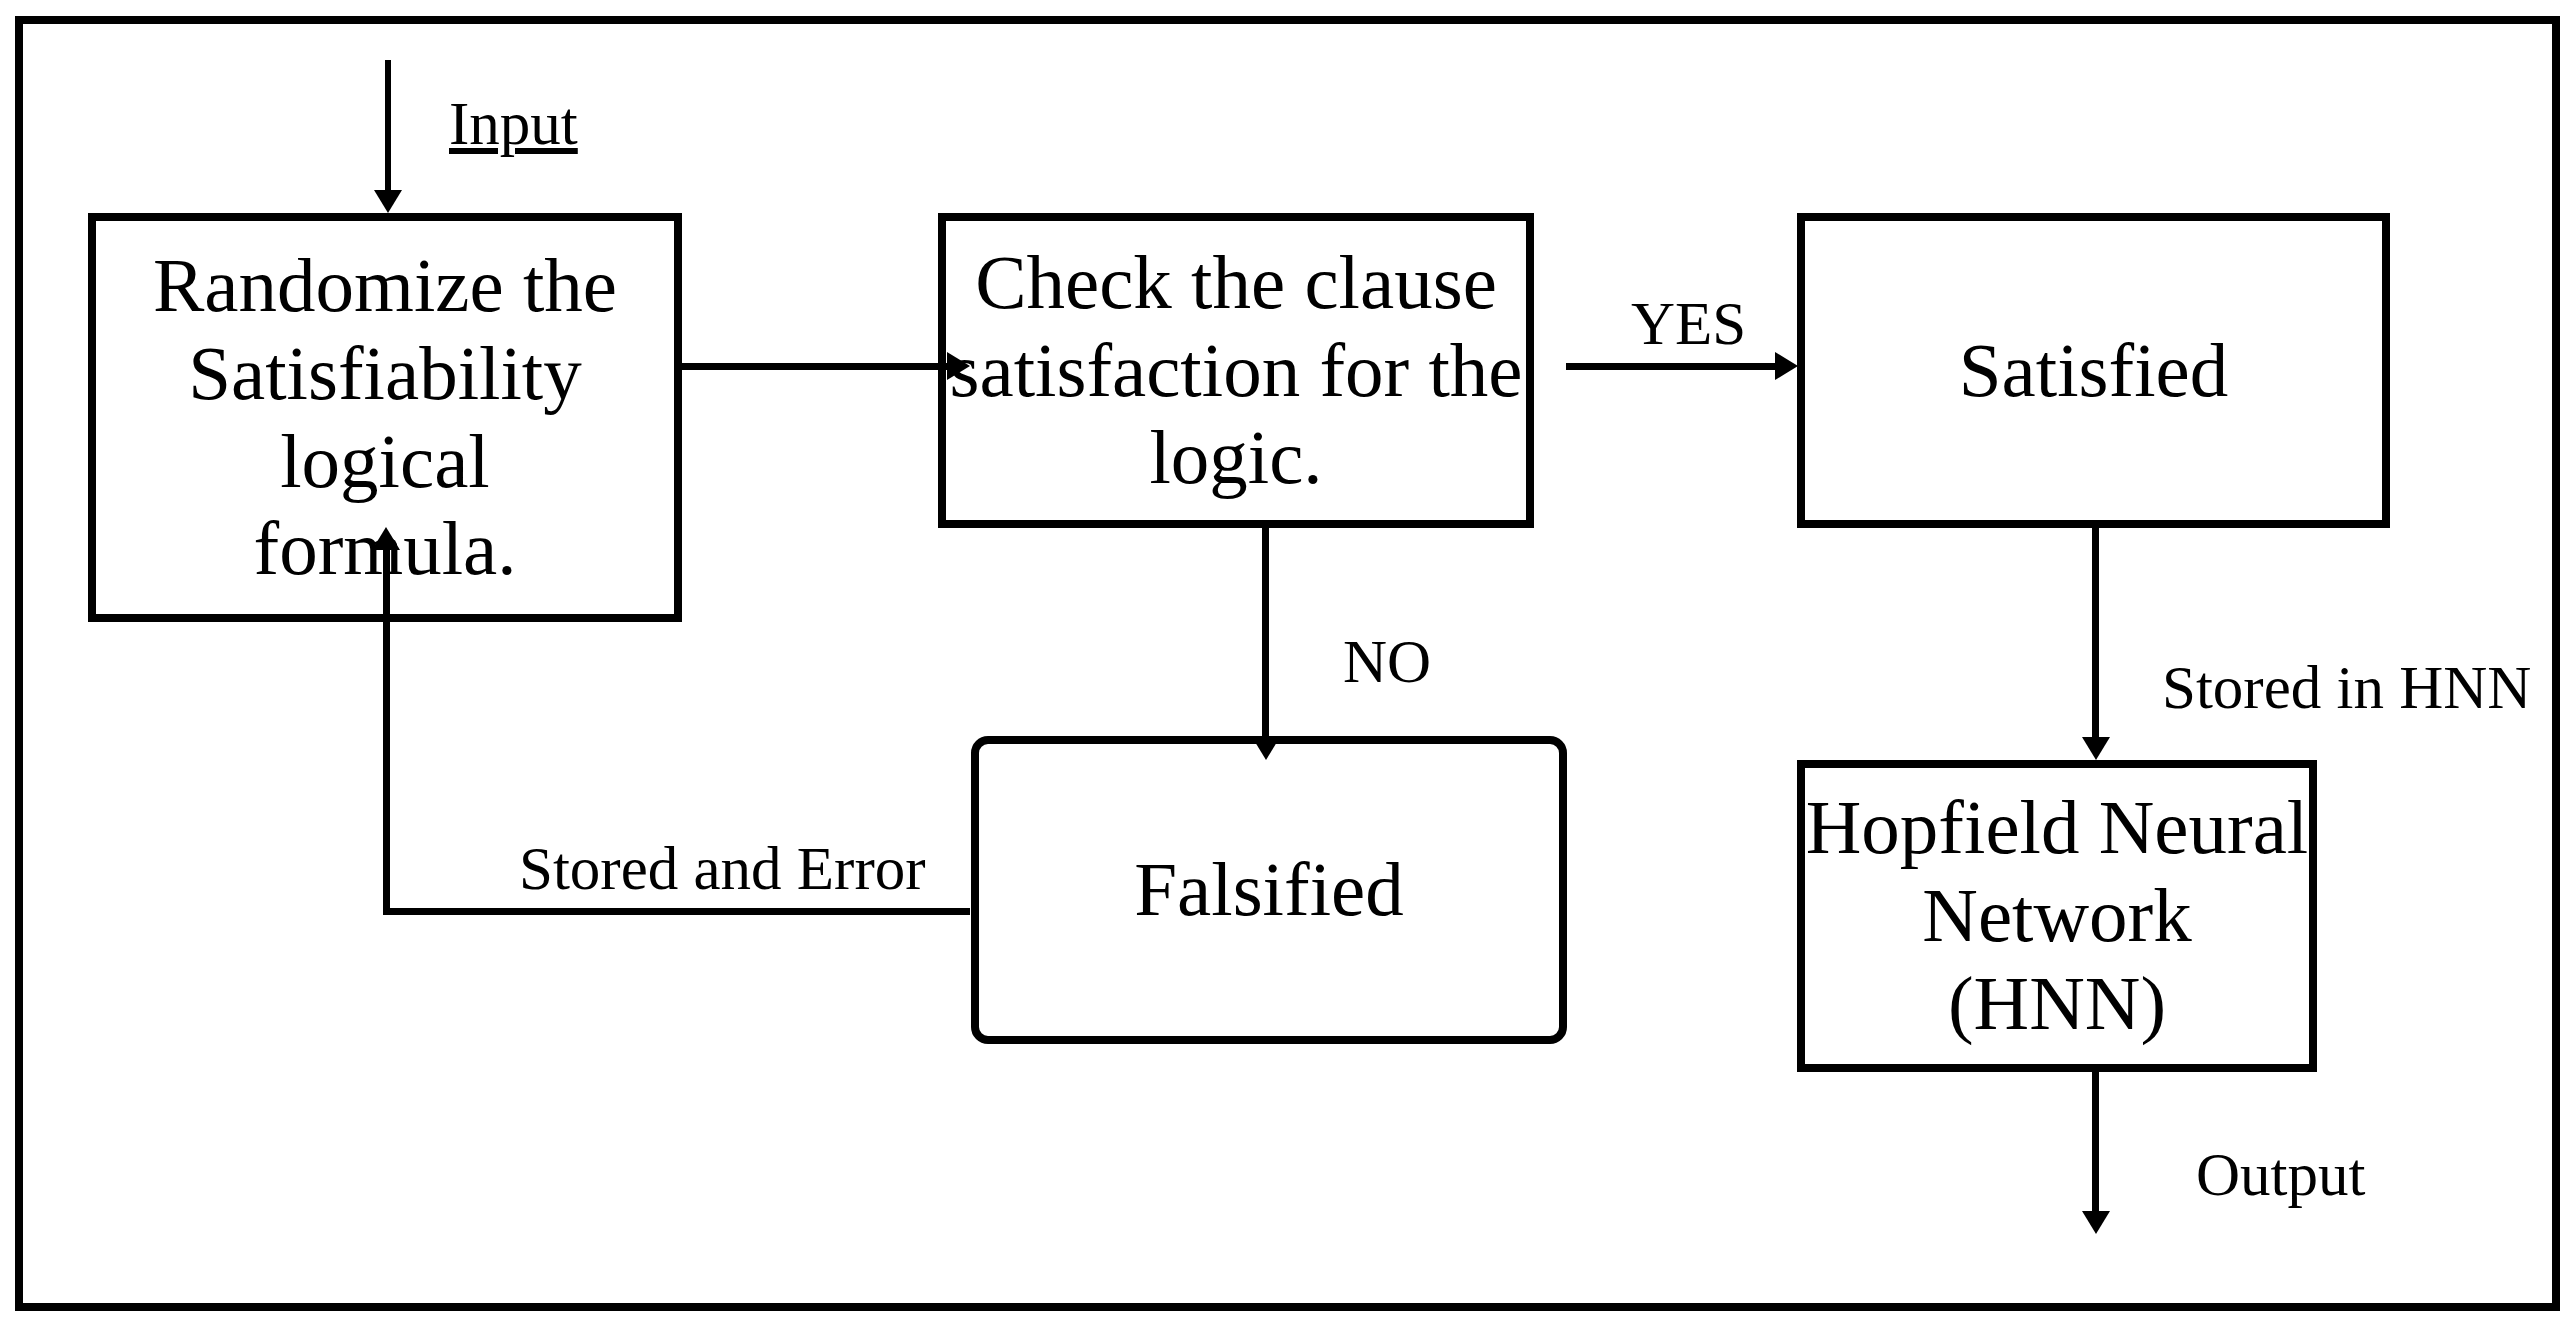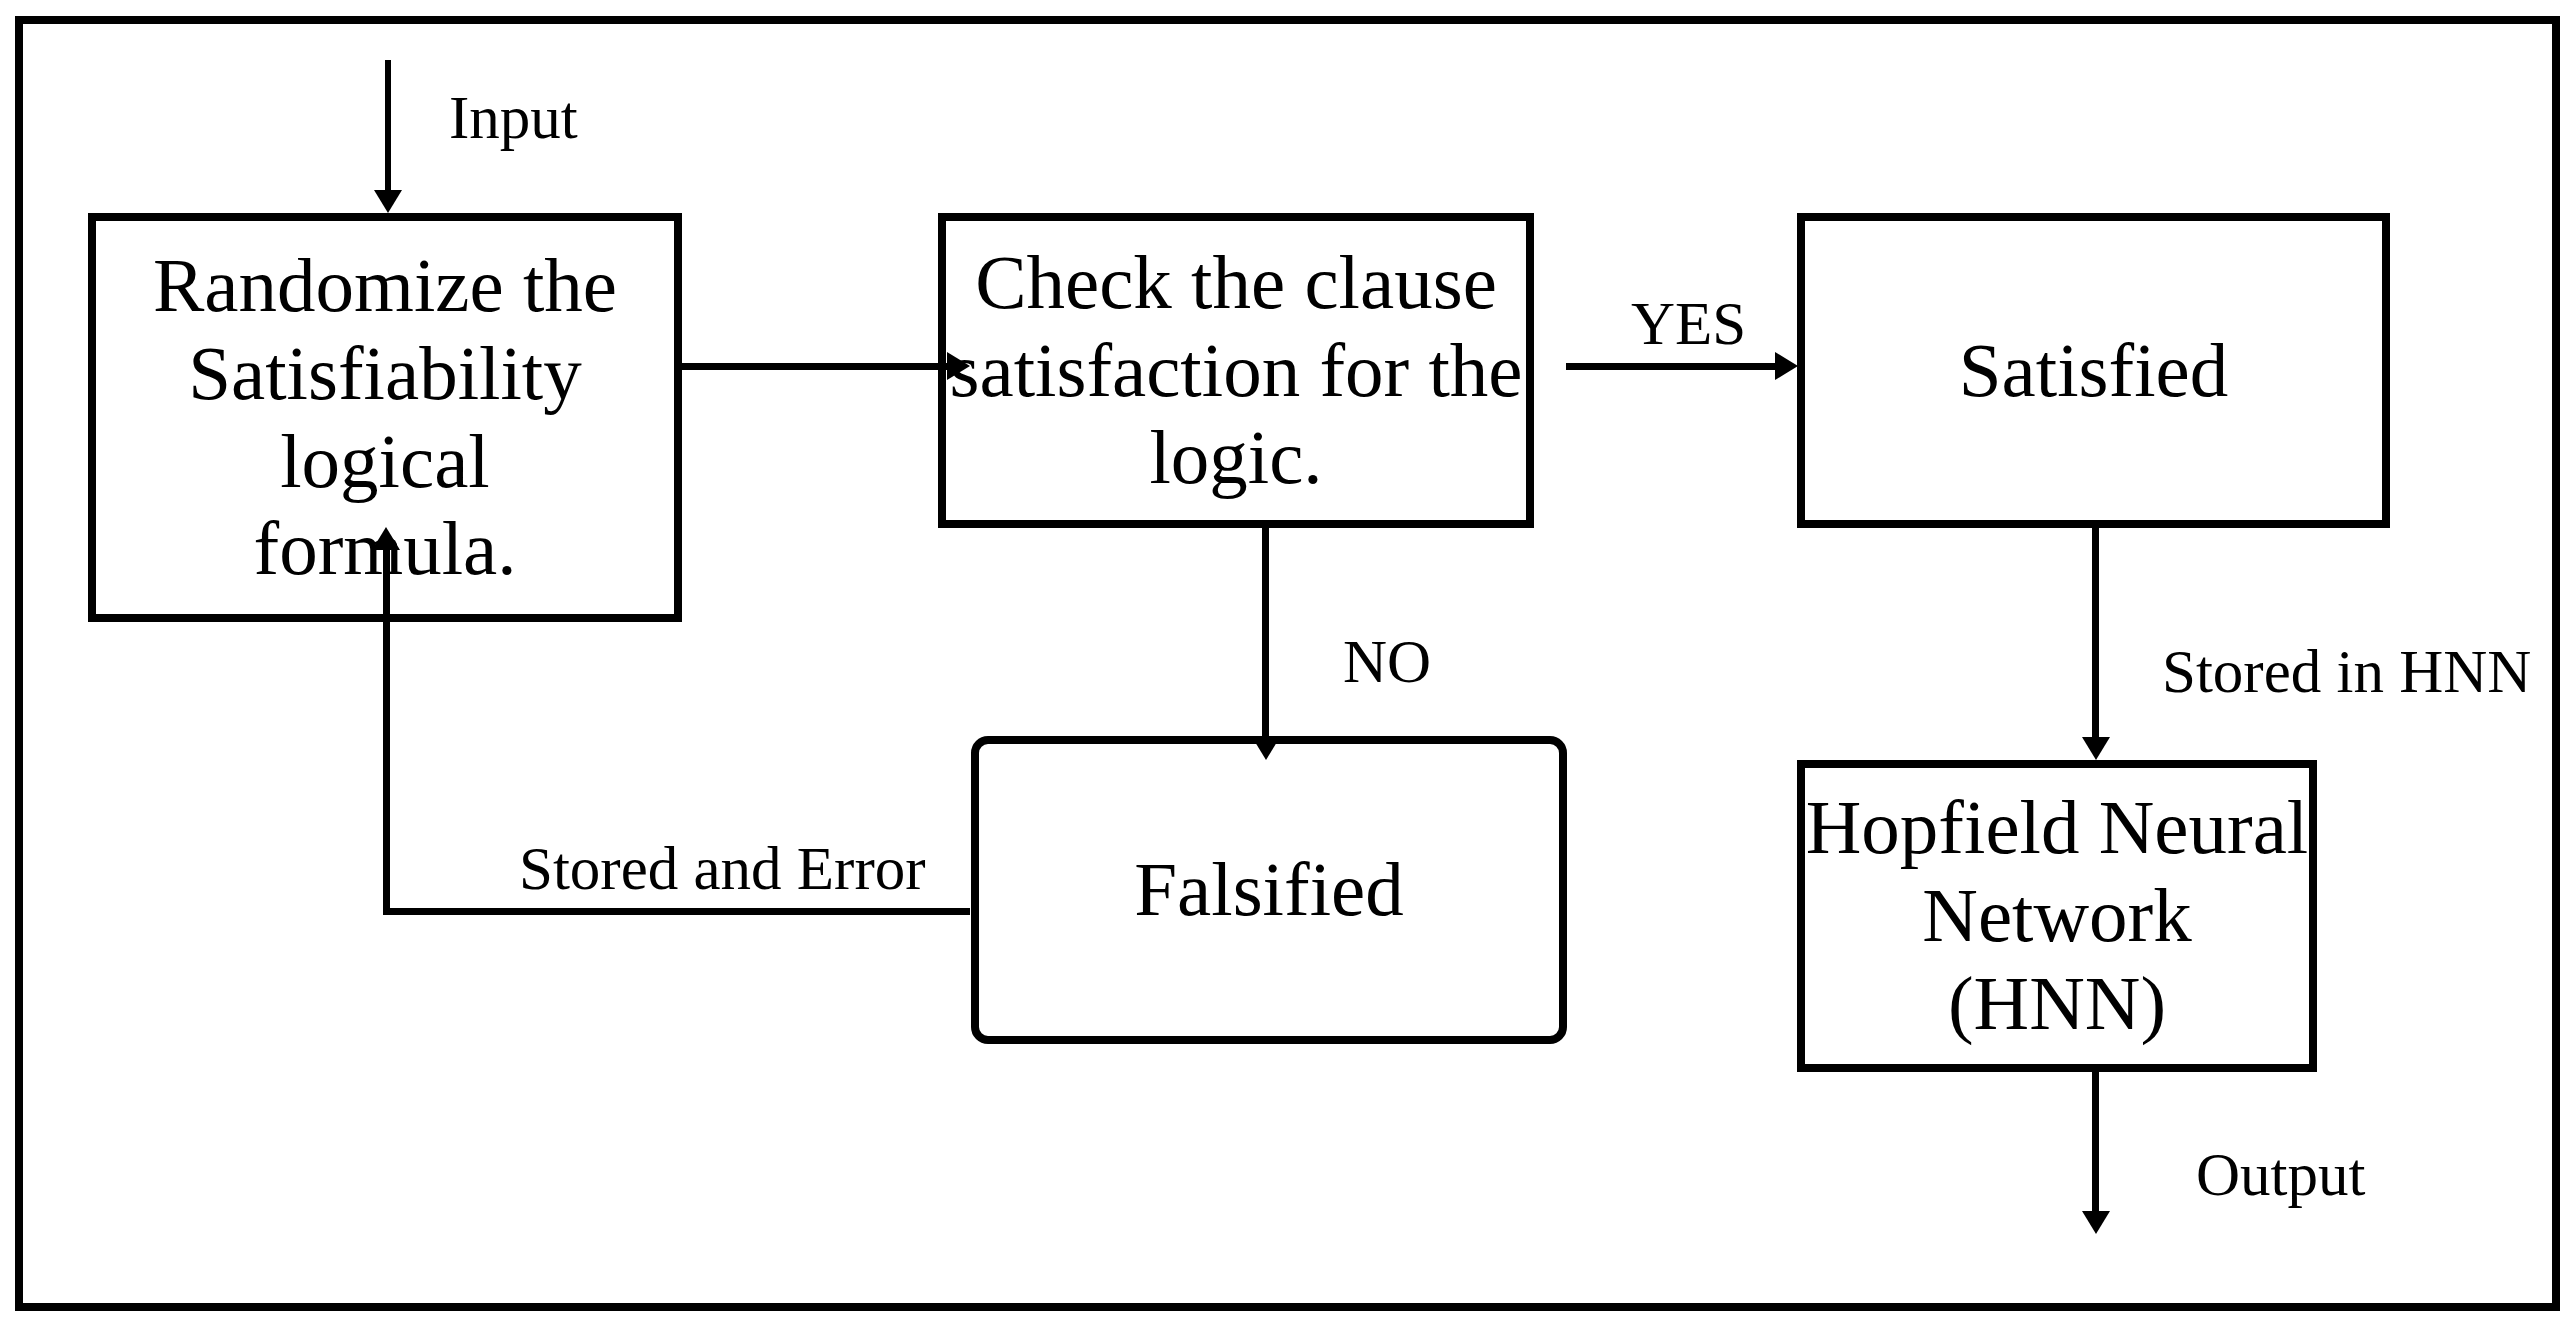--- a/index.html
+++ b/index.html
@@ -55,29 +55,29 @@
 satisfaction for the
 logic.</div>
 
 <div class="node" style="left:1797px; top:213px; width:593px; height:315px;">Satisfied</div>
 
 <div class="node" style="left:971px; top:736px; width:596px; height:308px;border-radius:17px;">Falsified</div>
 
 <div class="node" style="left:1797px; top:760px; width:520px; height:312px;">Hopfield Neural
 Network (HNN)</div>
 
-<div class="lbl" style="left:449px; top:86px;">Input</div>
+<div class="lbl" style="left:449px; top:92px;text-decoration:underline;">Input</div>
 
 <div class="lbl" style="left:1631px; top:292px;">YES</div>
 
 <div class="lbl" style="left:1343px; top:630px;">NO</div>
 
 <div class="lbl" style="left:519px; top:837px;">Stored and Error</div>
 
-<div class="lbl" style="left:2162px; top:640px;">Stored in HNN</div>
+<div class="lbl" style="left:2162px; top:656px;">Stored in HNN</div>
 
 <div class="lbl" style="left:2196px; top:1143px;">Output</div>
 
 <div class="line" style="left:385px; top:60px; width:6.1px; height:132px;"></div>
 <div class="ah ah-down" style="left:374px; top:190px;"></div>
 
 <div class="line" style="left:682px; top:363px; width:267px; height:7px;"></div>
 <div class="ah ah-right" style="left:947px; top:352px;"></div>
 
 <div class="line" style="left:1566px; top:363px; width:210px; height:7px;"></div>

